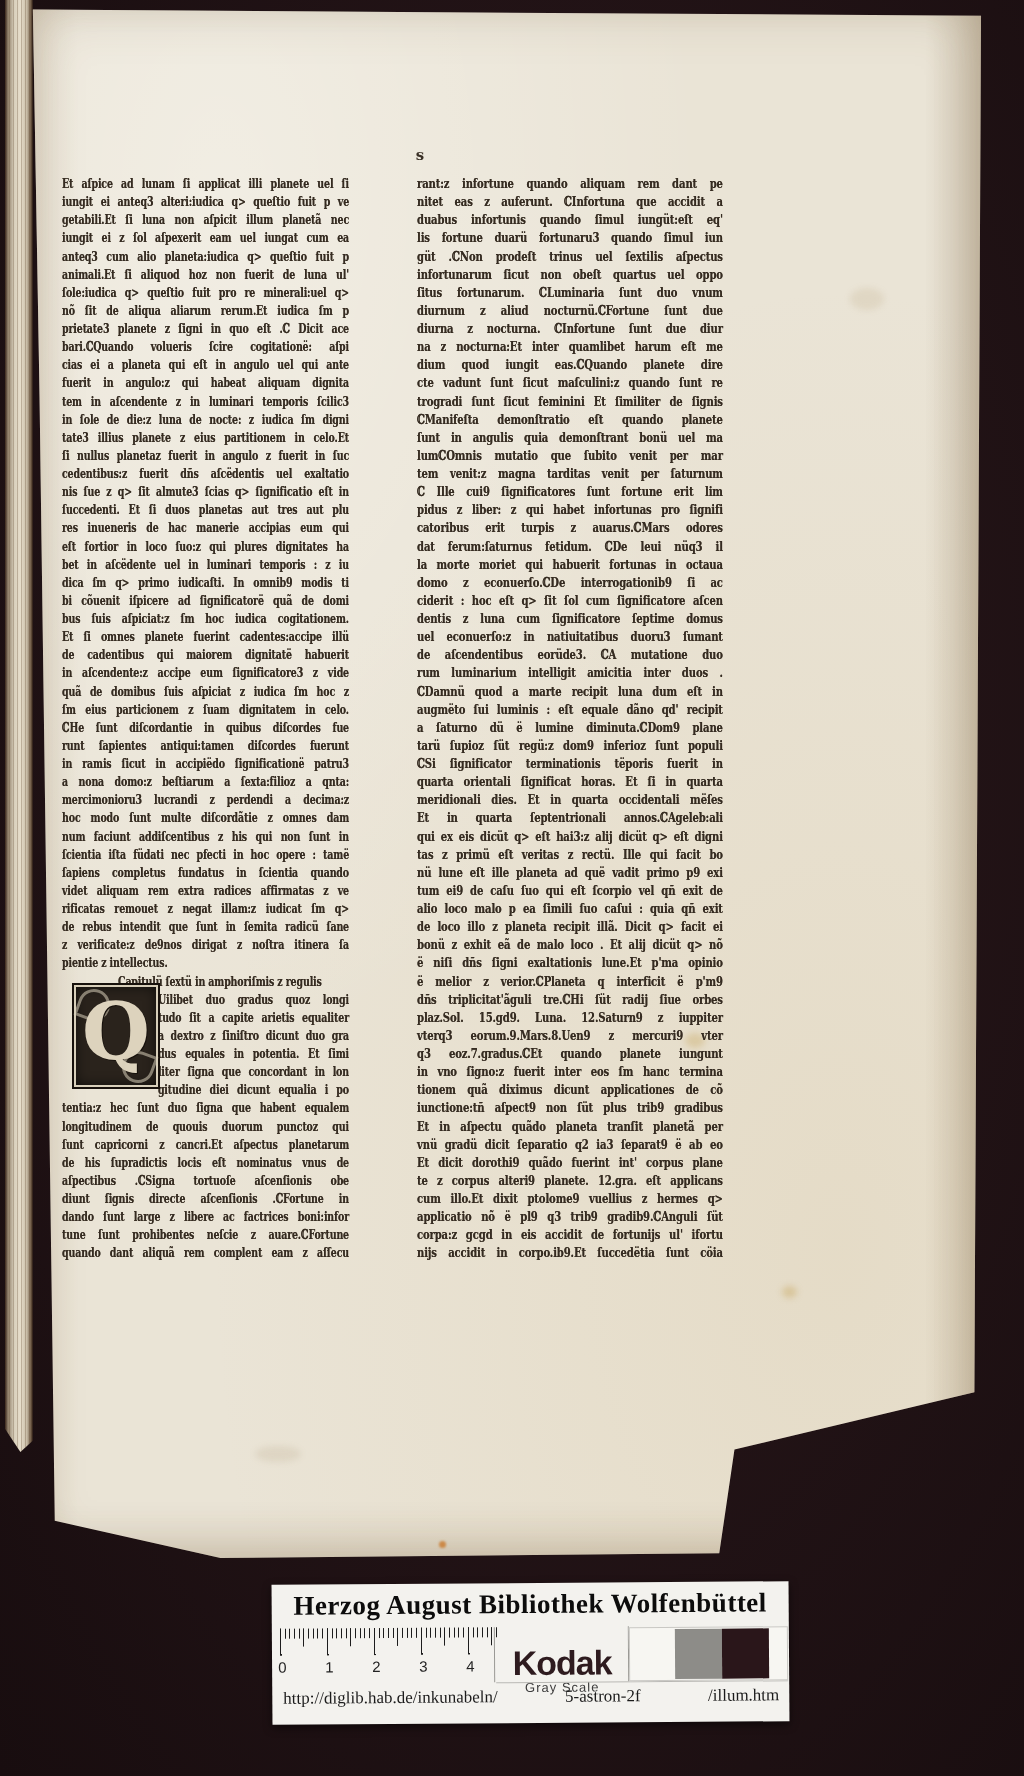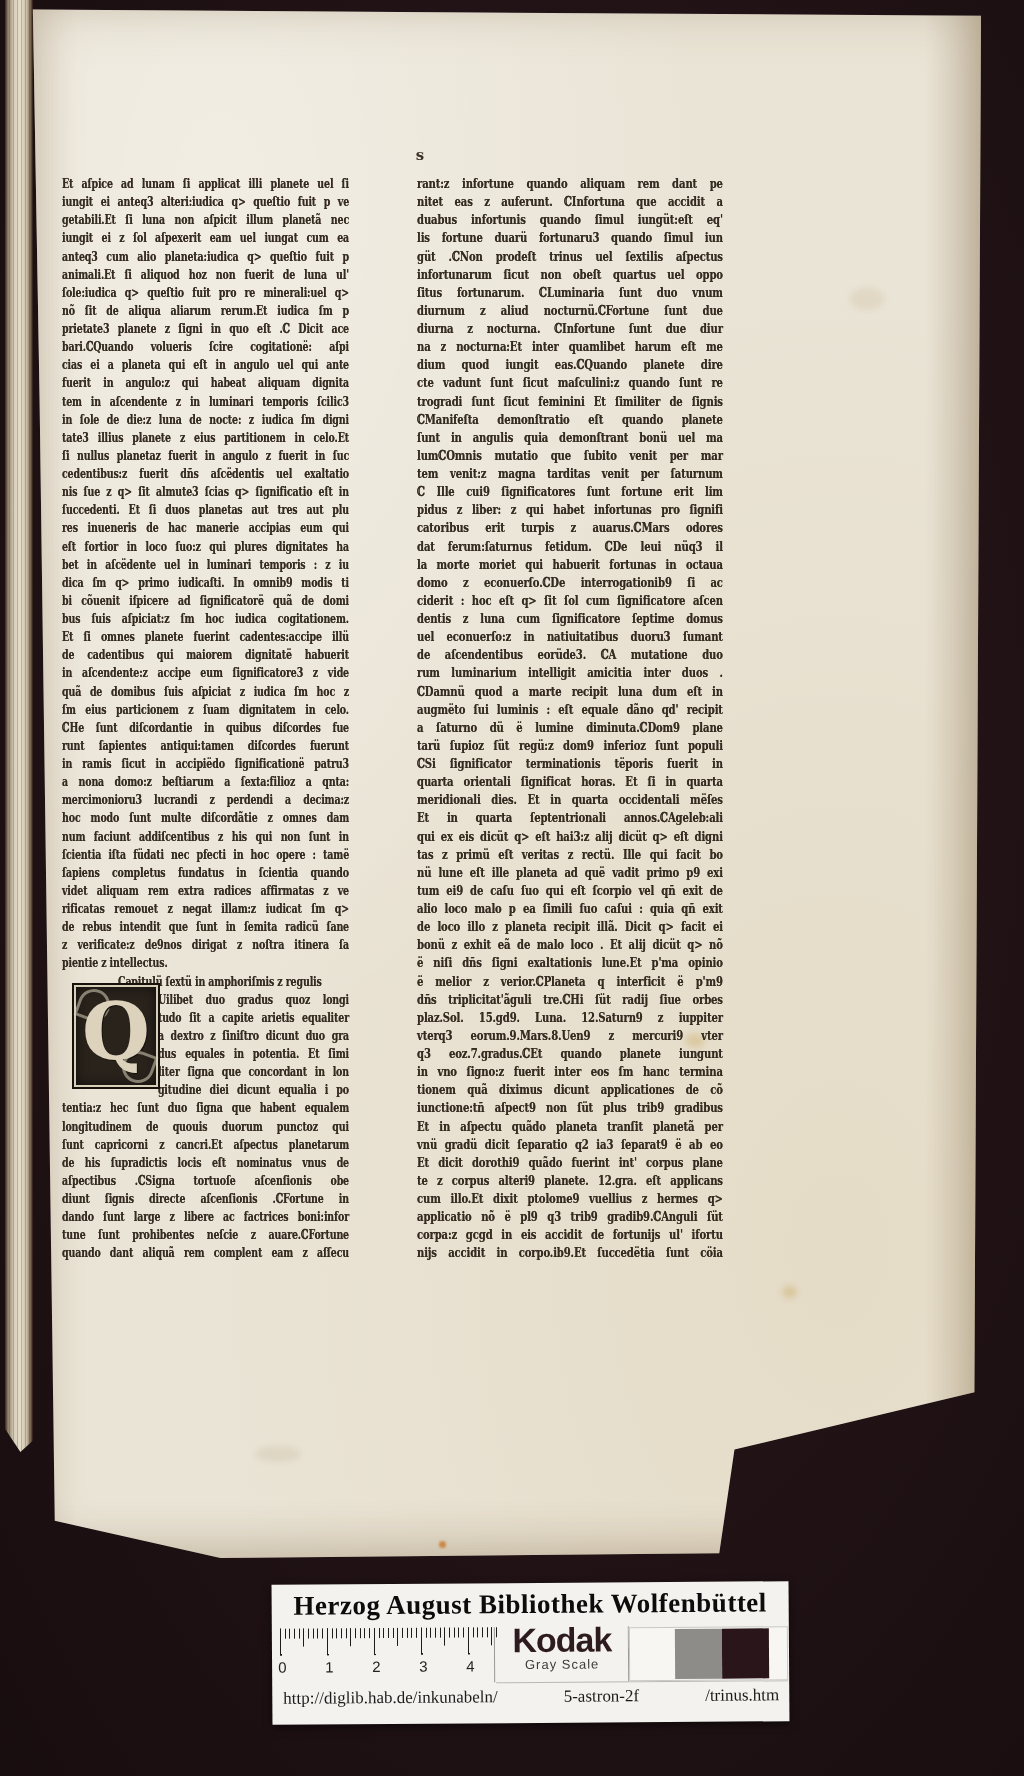--- a/index.html
+++ b/index.html
@@ -57,21 +57,21 @@
     font:700 27px/1.2 "Liberation Serif",serif;letter-spacing:.5px;}
   .ruler{position:absolute;left:8px;top:44px;width:218px;height:27px;
     background:
       repeating-linear-gradient(90deg,#1d1d1d 0 1px,rgba(0,0,0,0) 1px 4.7px) top left/100% 10px no-repeat,
       repeating-linear-gradient(90deg,#1d1d1d 0 1px,rgba(0,0,0,0) 1px 23.5px) top left/100% 18px no-repeat,
       repeating-linear-gradient(90deg,#1d1d1d 0 1.5px,rgba(0,0,0,0) 1.5px 47px) top left/100% 27px no-repeat;}
   .bnums{position:absolute;left:6px;top:74px;display:flex;
     font:15px "Liberation Sans",sans-serif;color:#222;}
   .bnums span{width:47px;text-align:left;}
   .kodak{position:absolute;left:224px;top:40px;width:132px;text-align:center;}
-  .kodak .big{font:800 34px/1 "Liberation Sans",sans-serif;letter-spacing:-1px;color:#2e1b1f;}
+  .kodak .big{font:800 34px/1 "Liberation Sans",sans-serif;letter-spacing:-1px;color:#2e1b1f;margin-top:23px;}
   .kodak .sub{font:13px/1.3 "Liberation Sans",sans-serif;letter-spacing:1px;color:#3c3c3c;}
   .vline{position:absolute;width:1px;background:#9a9995;top:44px;height:55px;}
   .vl1{left:222px;}.vl2{left:356px;}
   .hline{position:absolute;left:224px;top:99px;width:292px;height:1px;background:#b9b8b4;}
   .gpanel{position:absolute;left:357px;top:45px;width:159px;height:54px;
     background:#f7f6f2;border:1px solid #c9c8c4;box-sizing:border-box;}
   .sw{position:absolute;top:1px;height:50px;width:47px;}
   .sw-light{left:45px;}
   .sw-dark{left:92px;}
   .b-bottom{position:absolute;left:11px;right:10px;top:104px;display:flex;
@@ -249,17 +249,17 @@
     <div class="hline"></div>
 
     <div class="gpanel">
       <div class="sw sw-light" style="background: rgb(141, 140, 136);"></div>
       <div class="sw sw-dark" style="background: rgb(42, 22, 26);"></div>
     </div>
 
     <div class="b-bottom">
       <span>http://diglib.hab.de/inkunabeln/</span>
       <span>5-astron-2f</span>
-      <span>/trinus.htm</span>
+      <span>/illum.htm</span>
     </div>
   </div>
 
 </div>
 
 </body></html>

